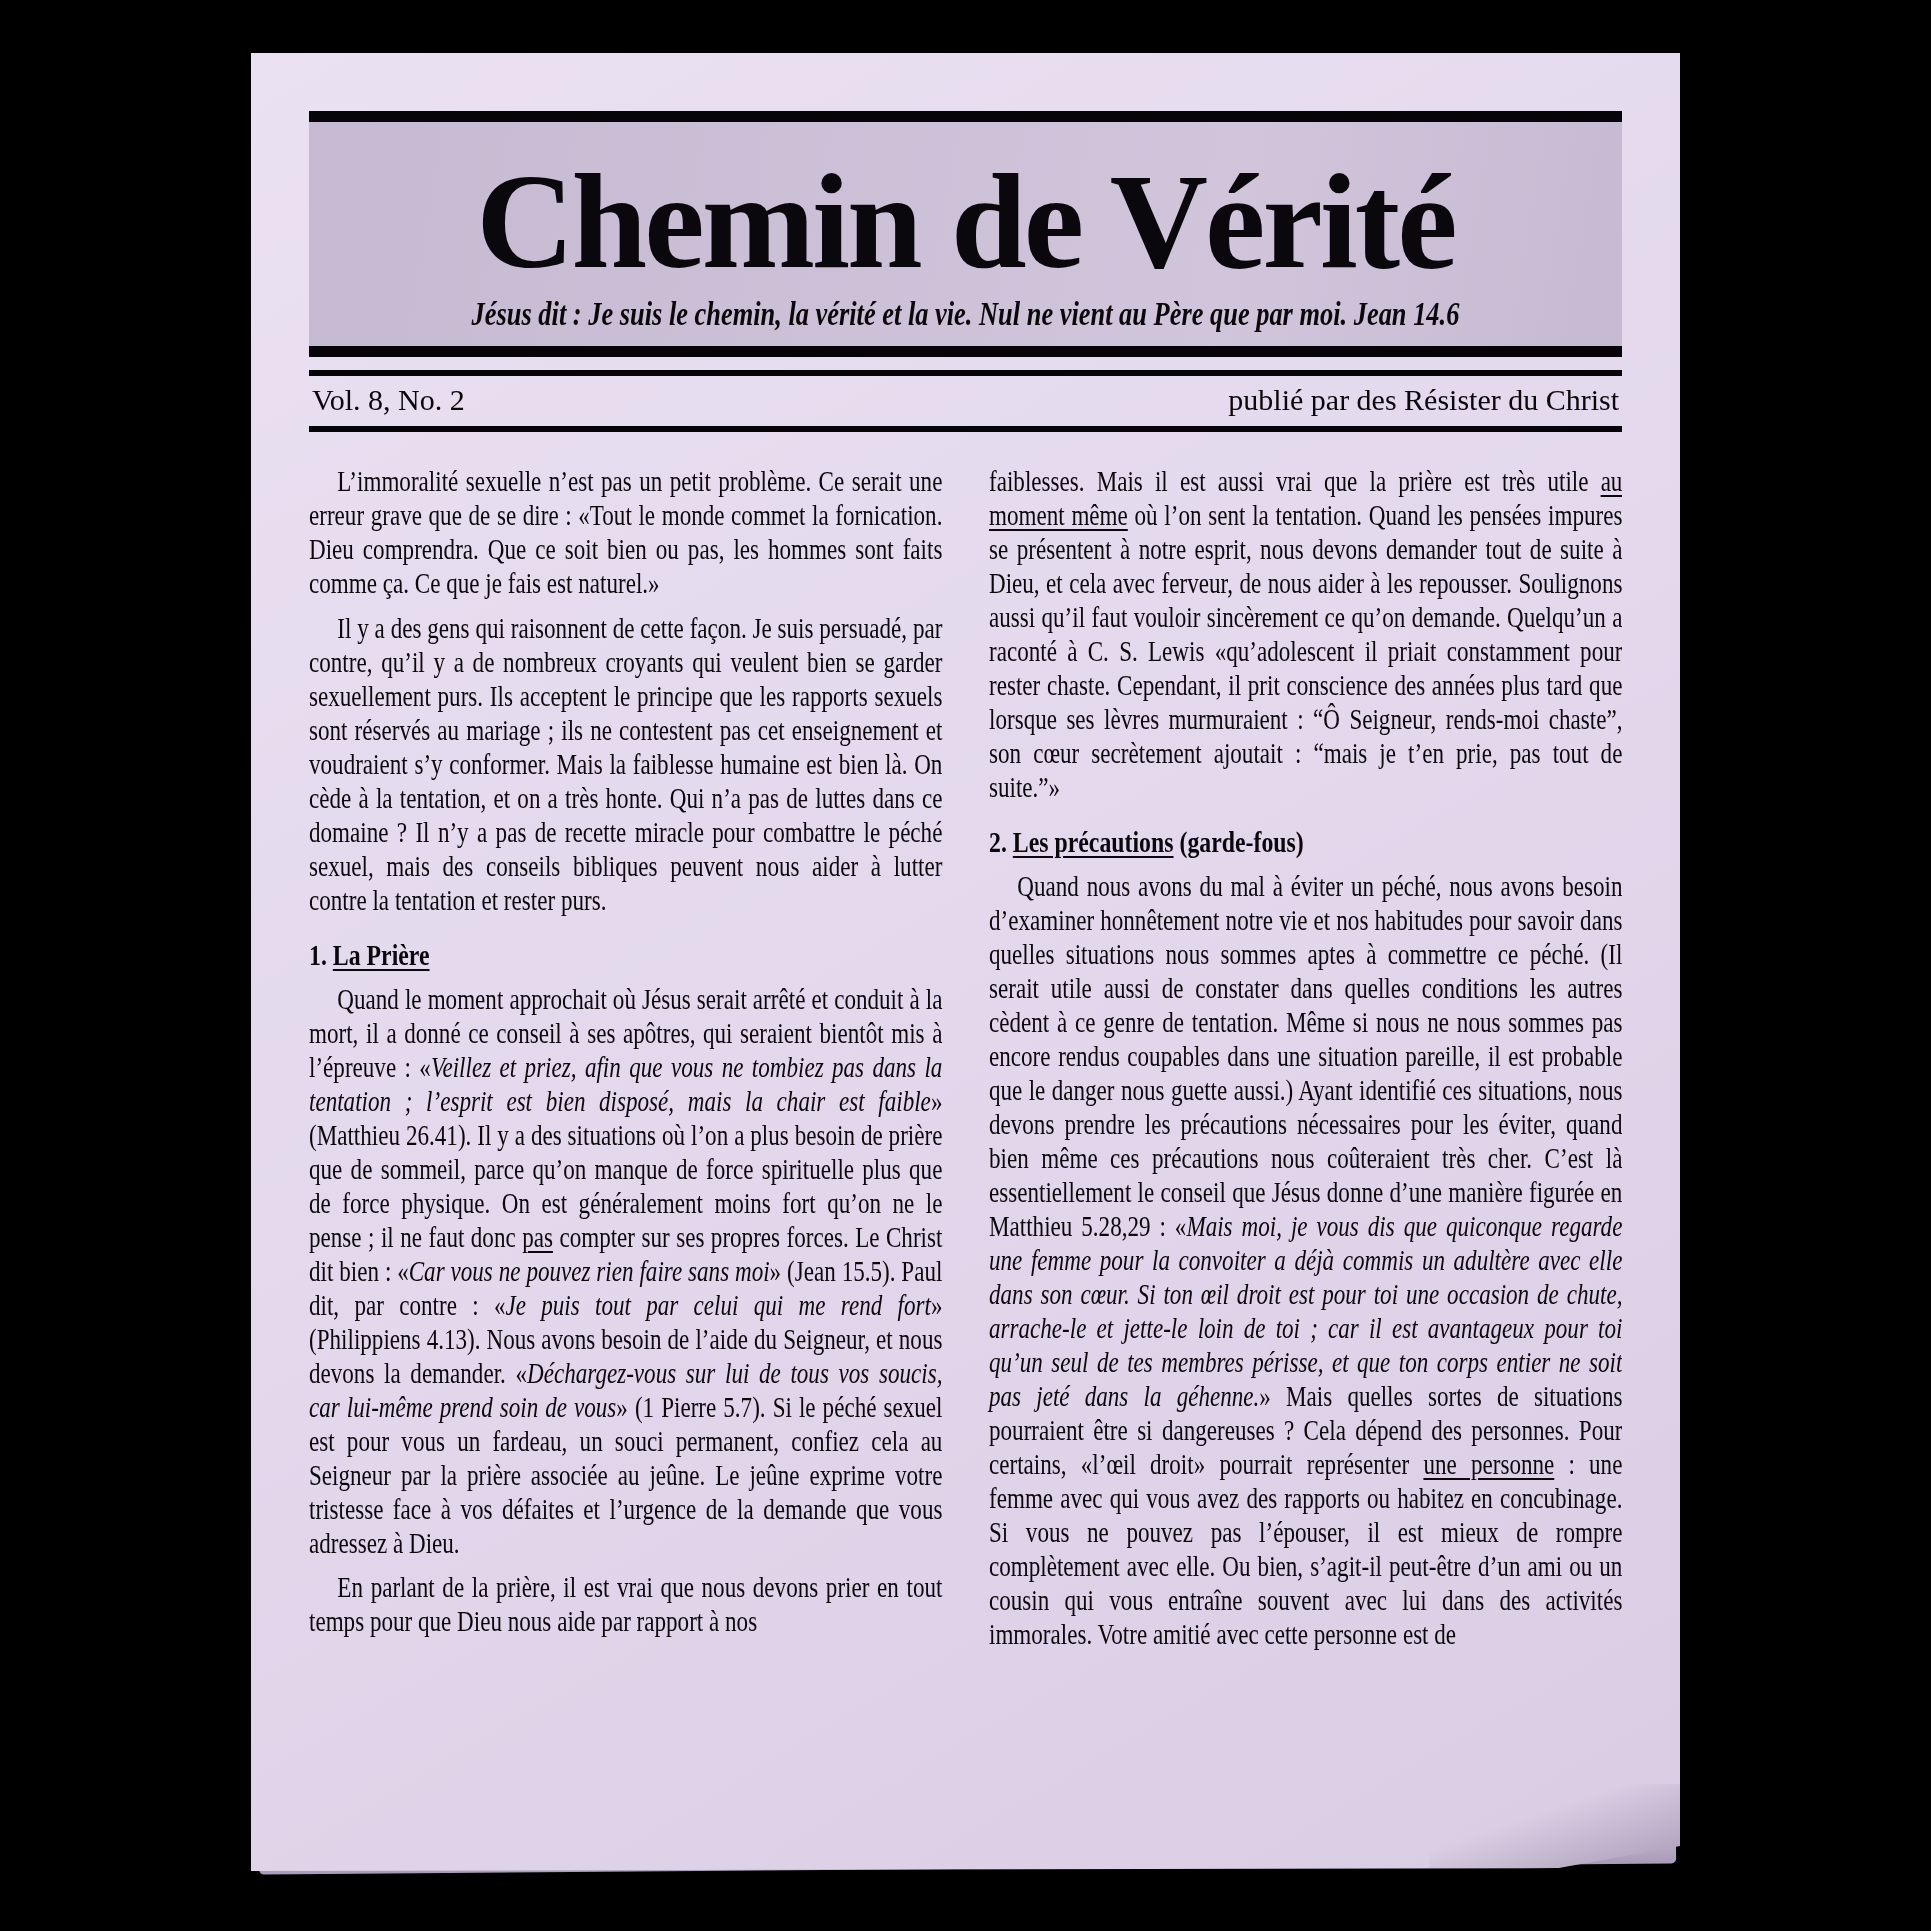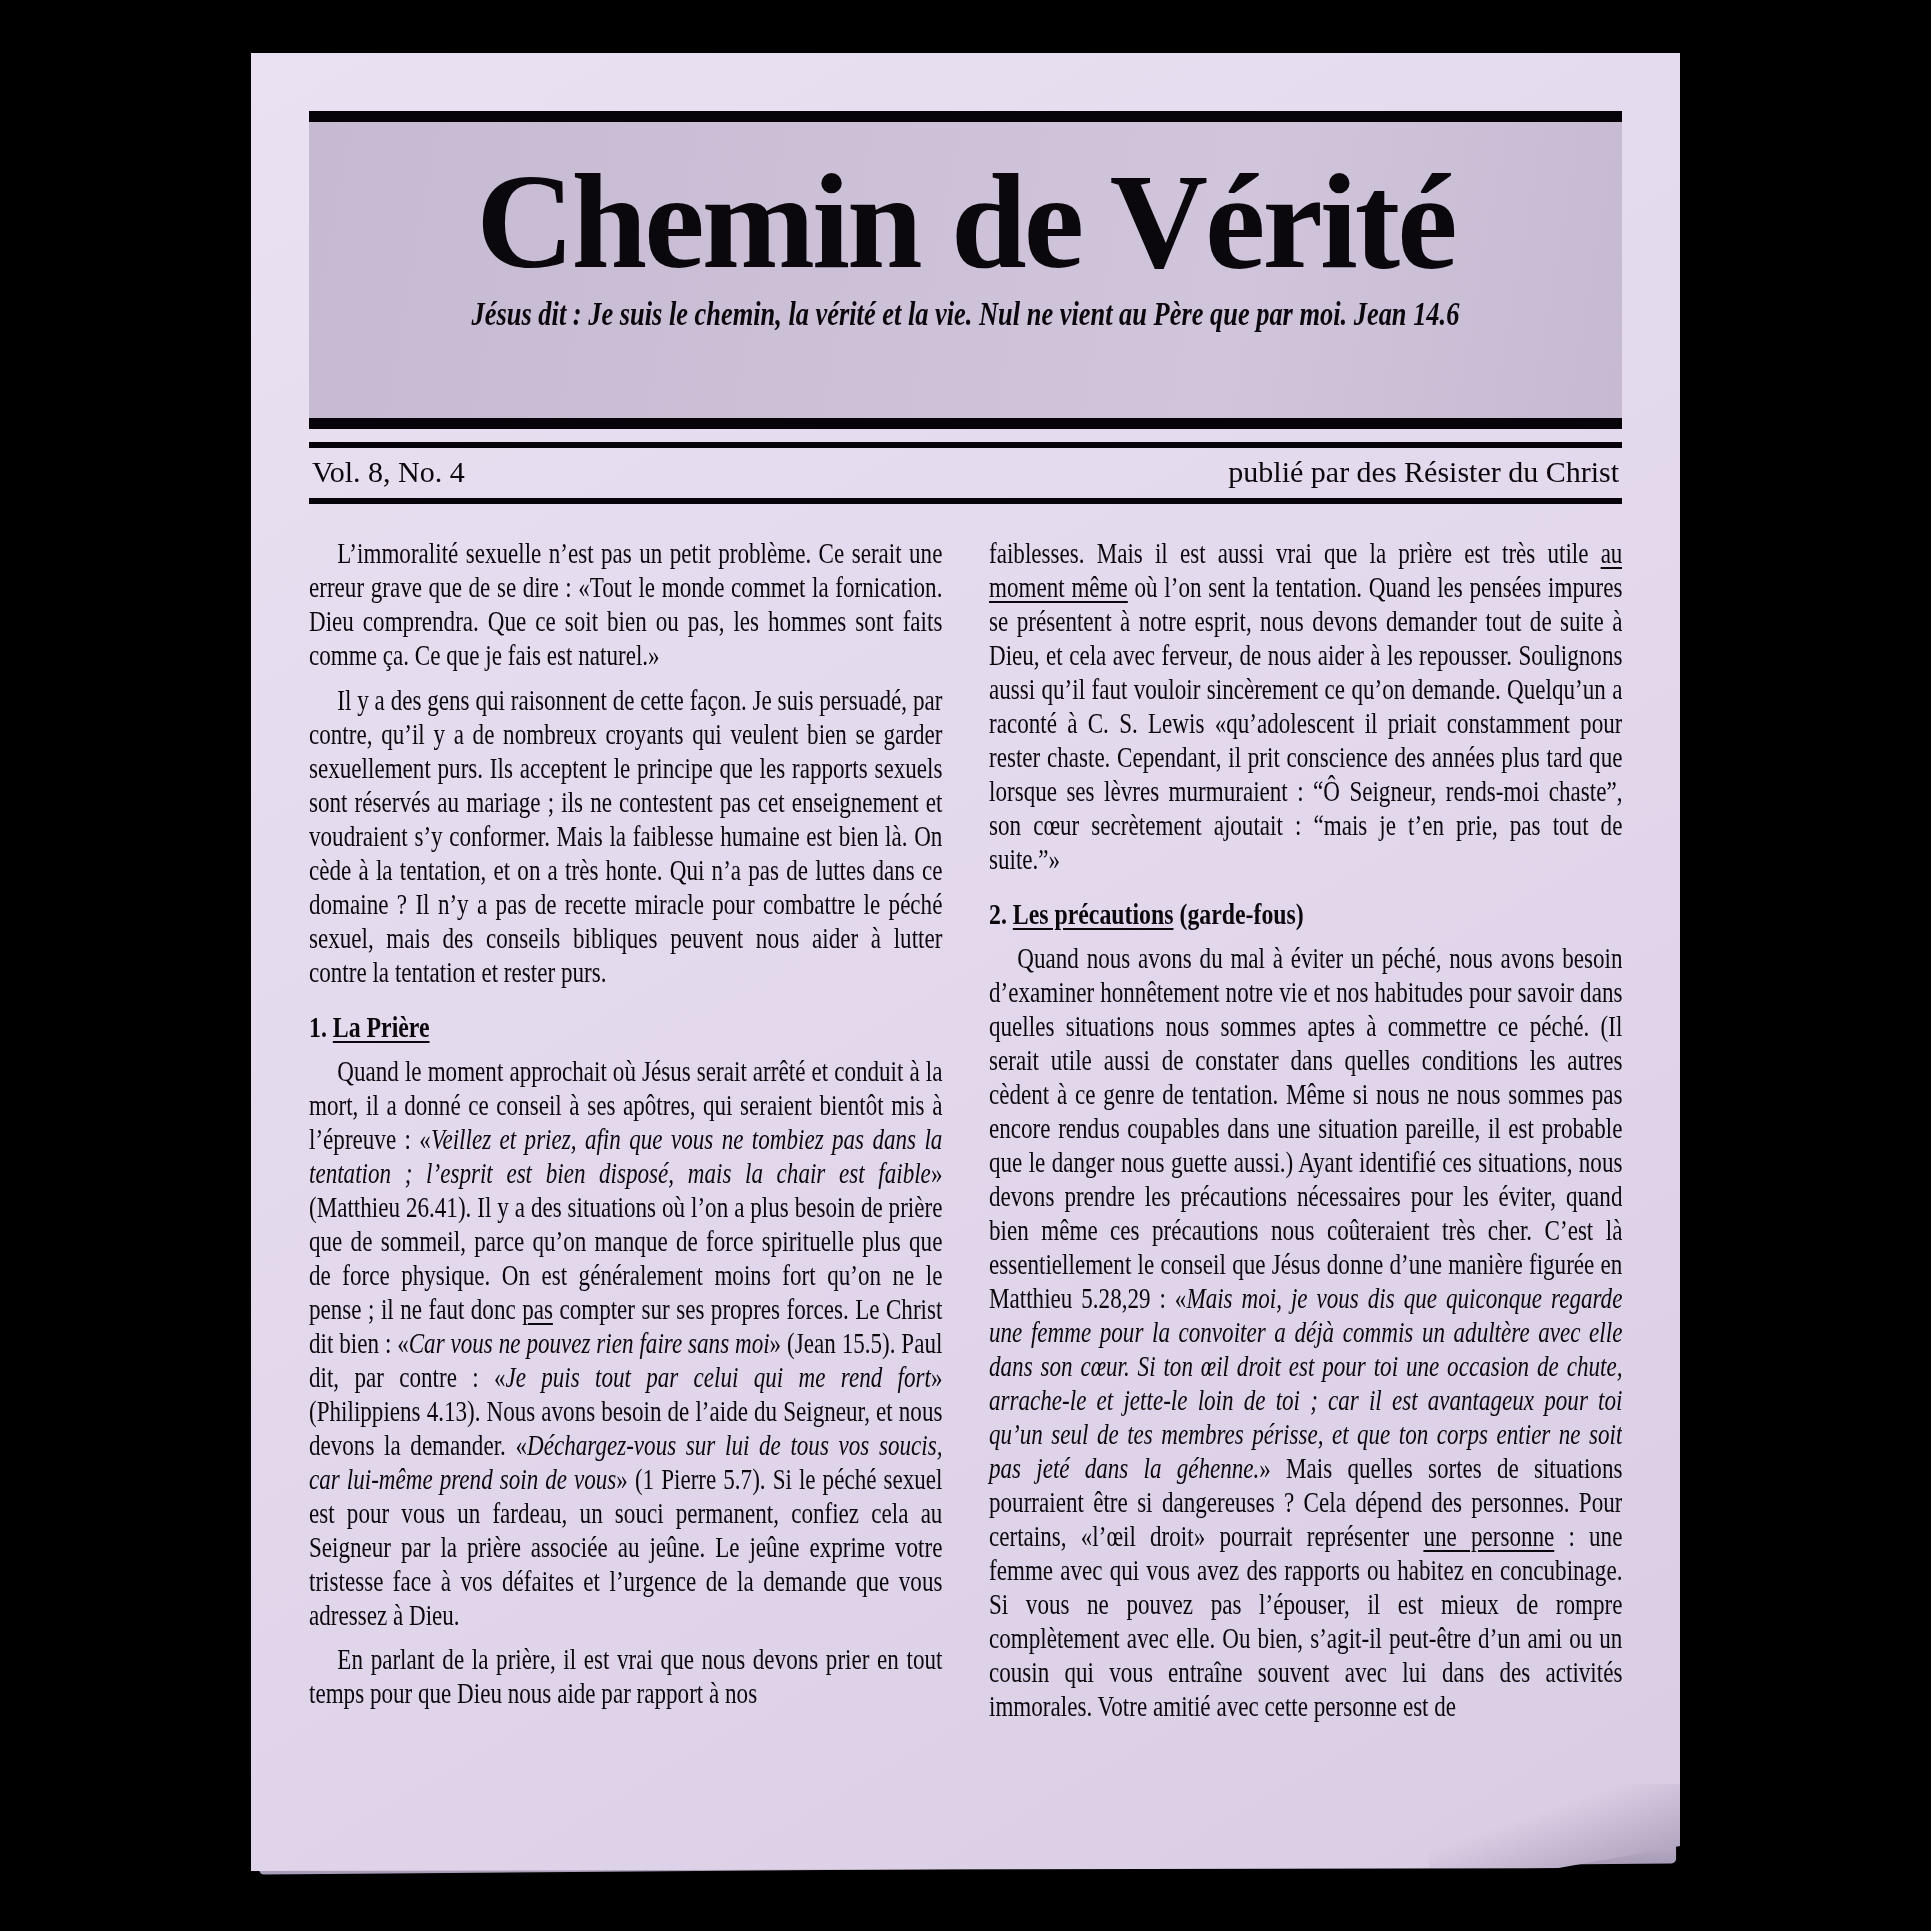--- a/index.html
+++ b/index.html
@@ -33,21 +33,21 @@
     overflow:hidden;
   }
   .page::after{ 
     content:"";position:absolute;right:0;bottom:0;width:251px;height:87px;
     background:linear-gradient(to top left, rgba(55,38,75,.30), rgba(55,38,75,0) 62%);
     pointer-events:none;
   }
   
   .banner{
     margin:58px 58px 0;
-    height:318px;
+    height:246px;
     border-top:11.6px solid var(--bar);
     border-bottom:11.6px solid var(--bar);
     background:linear-gradient(100deg,var(--banner-bg1) 0%,var(--banner-bg2) 70%,var(--banner-bg1) 100%);
     text-align:center;
   }
   .mast-title{
     font-weight:bold;
     font-size:136px;line-height:1;
     letter-spacing:-2.9px;
     margin-top:31px;
@@ -113,21 +113,21 @@
 <div class="page">
 
   <div class="banner">
     <div class="mast-title">Chemin de Vérité</div>
     <div class="mast-sub">Jésus dit : Je suis le chemin, la vérité et la vie. Nul ne vient au Père que par moi. Jean 14.6</div>
   </div>
 
   <div class="rule first"></div>
 
   <div class="issue-row">
-    <span>Vol. 8, No. 4</span>
+    <span>Vol. 8, No. 2</span>
     <span>publié par des Résister du Christ</span>
   </div>
 
   <div class="rule"></div>
 
 
   <div class="columns">
     <div class="col c1">
         <p class="indent"><span>L’immoralité sexuelle n’est pas un petit problème. Ce serait une erreur grave que de se dire&nbsp;: «Tout le monde commet la fornication. Dieu comprendra. Que ce soit bien ou pas, les hommes sont faits comme ça. Ce que je fais est naturel.»</span></p>
         <p class="indent"><span>Il y a des gens qui raisonnent de cette façon. Je suis persuadé, par contre, qu’il y a de nombreux croyants qui veulent bien se garder sexuellement purs. Ils acceptent le principe que les rapports sexuels sont réservés au mariage&nbsp;; ils ne contestent pas cet enseignement et voudraient s’y conformer. Mais la faiblesse humaine est bien là. On cède à la tentation, et on a très honte. Qui n’a pas de luttes dans ce domaine&nbsp;? Il n’y a pas de recette miracle pour combattre le péché sexuel, mais des conseils bibliques peuvent nous aider à lutter contre la tentation et rester purs.</span></p>

